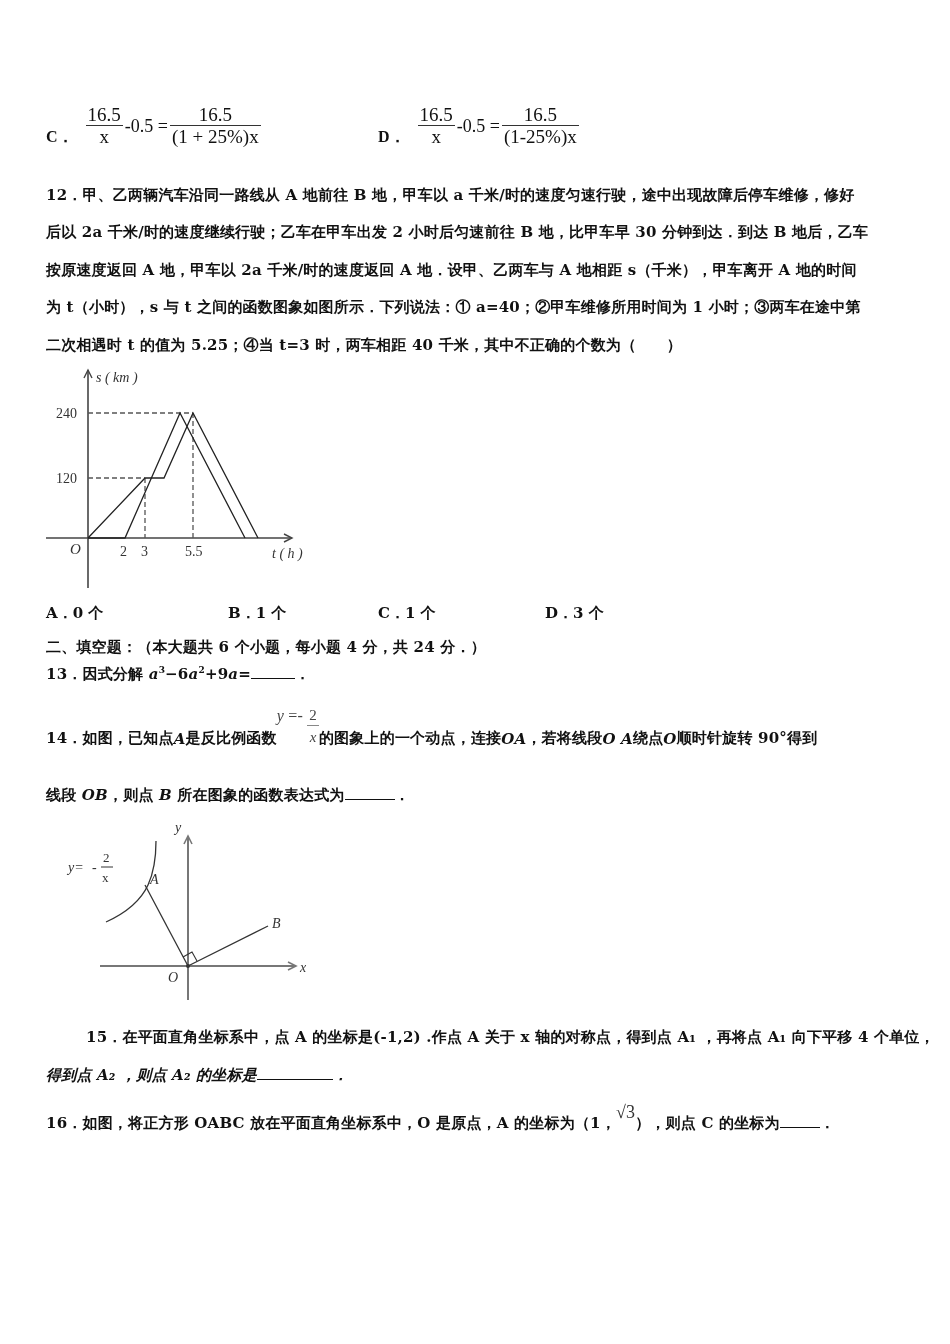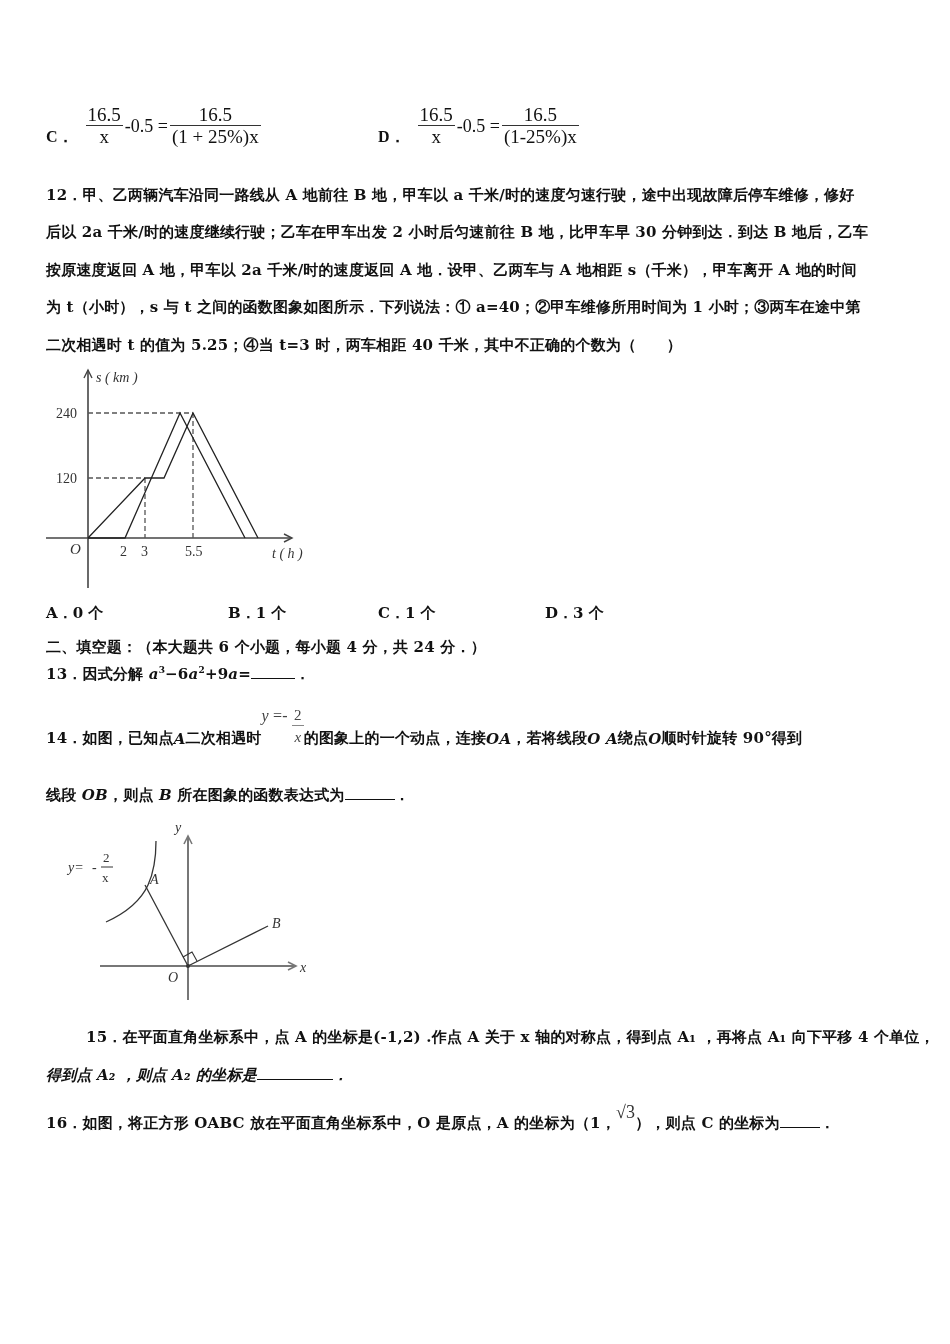--- a/index.html
+++ b/index.html
@@ -90,21 +90,21 @@
 
 <div class="line" style="top:638px;">二、填空题：（本大题共 6 个小题，每小题 4 分，共 24 分．）</div>
 
 <div class="line" style="top:664px;">
   <span>13．因式分解 </span><span class="it">a</span><sup style="font-size:9px;">3</sup><span>−6</span><span class="it">a</span><sup style="font-size:9px;">2</sup><span>+9</span><span class="it">a</span><span>=</span><span class="blank" style="width:44px;"></span><span>．</span>
 </div>
 
 <div class="line" style="top:700px; height:48px; display:flex; align-items:flex-end;">
   <span>14．如图，已知点 </span>
   <span class="it">A</span>
-  <span> 二次相遇时 </span>
+  <span> 是反比例函数 </span>
   <span class="mathtxt" style="display:inline-flex; align-items:flex-start; font-size:16px; color:#444;">
     <span class="it" style="margin-top:2px;">y</span>
     <span style="margin-top:2px; white-space:pre;"> =- </span>
     <span class="frac" style="font-size:15px; color:#444;">
       <span class="num" style="border-bottom:1px solid #888;">2</span>
       <span class="den it">x</span>
     </span>
   </span>
   <span> 的图象上的一个动点，连接 </span>
   <span class="it">OA</span>

